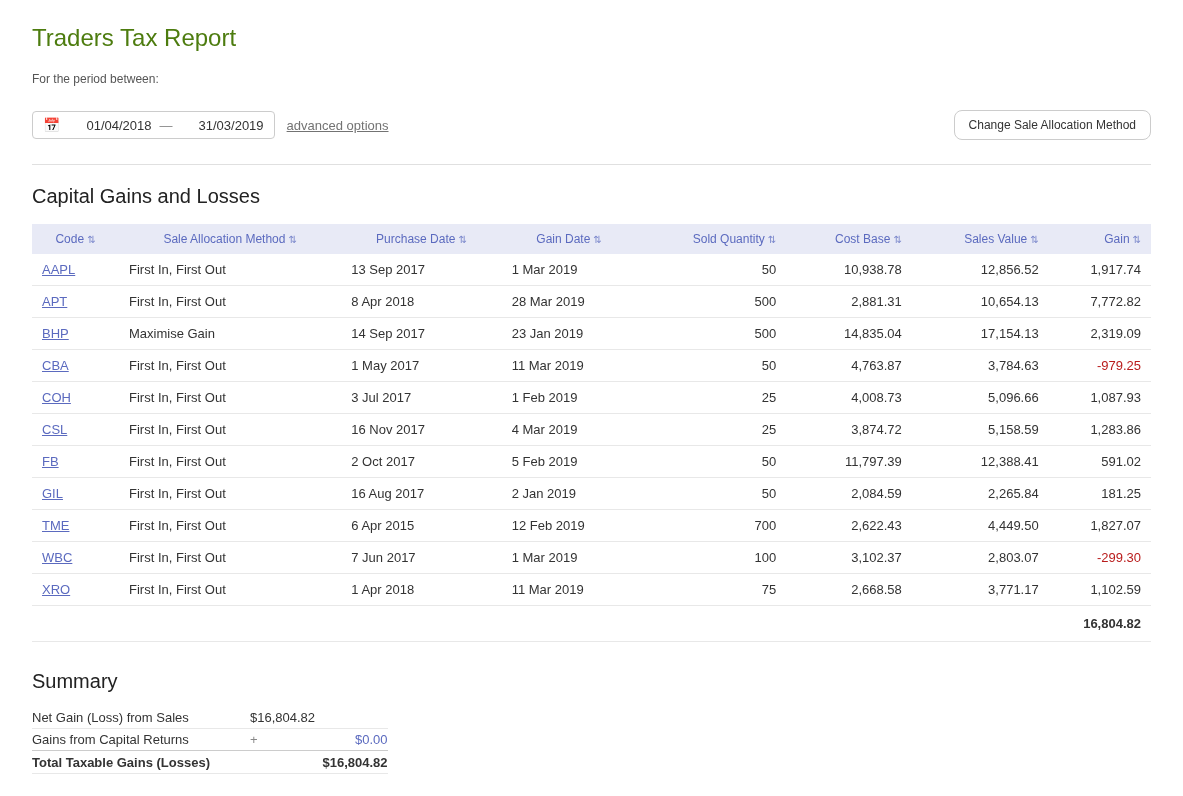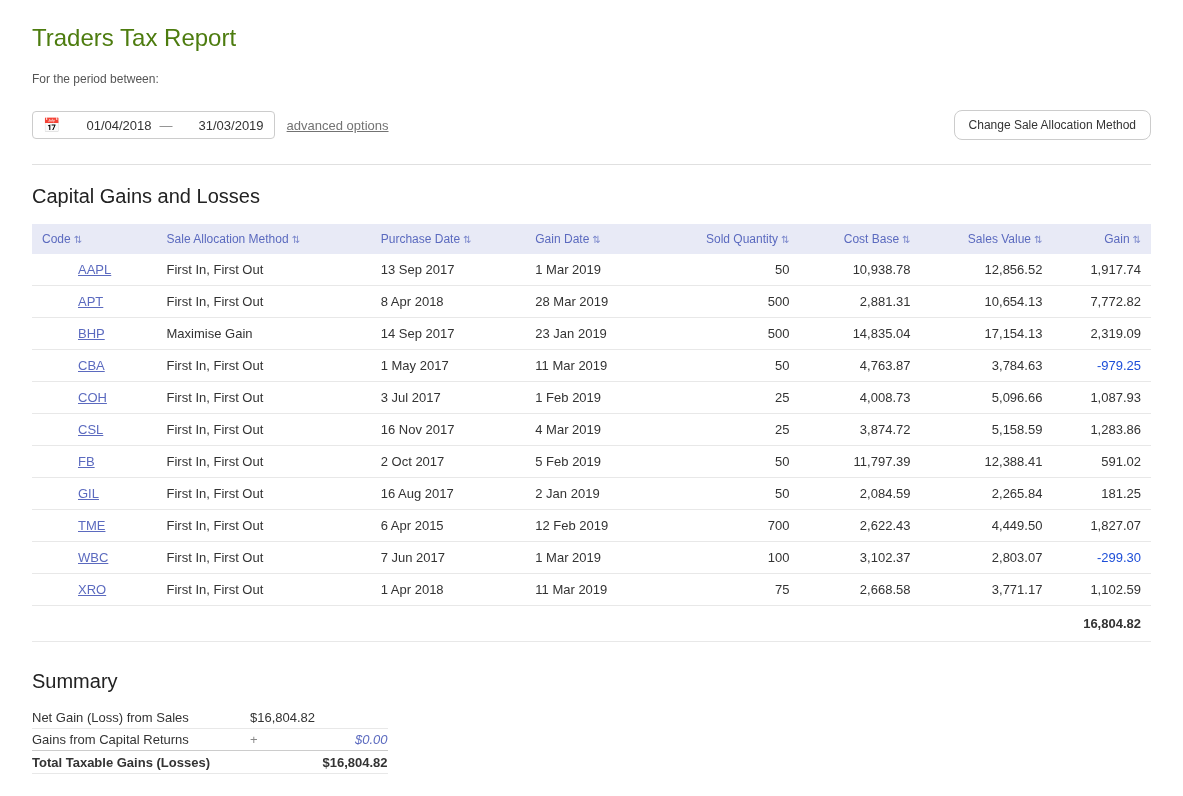--- a/index.html
+++ b/index.html
@@ -83,21 +83,21 @@
     table {
       width: 100%;
       border-collapse: collapse;
       font-size: 13px;
     }
     thead tr {
       background: #e8eaf6;
     }
     thead th {
       padding: 8px 10px;
-      text-align: left;
+      text-align: center;
       color: #5b6abf;
       font-weight: 500;
       font-size: 12px;
       white-space: nowrap;
     }
     thead th.right { text-align: right; }
     thead th .sort-arrows {
       display: inline-block;
       font-size: 10px;
       margin-left: 3px;
@@ -108,23 +108,22 @@
     }
     tbody td {
       padding: 8px 10px;
       color: #333;
     }
     tbody td.right { text-align: right; }
     tbody td.code a {
       color: #5b6abf;
       text-decoration: underline;
       cursor: pointer;
-      margin-left: 36px;
-    }
-    .negative { color: #1d4ed8; }
+    }
+    .negative { color: #b91c1c; }
     .total-row td {
       border-bottom: none;
       font-weight: 700;
       padding: 10px 10px;
       text-align: right;
     }
     .summary-section {
       margin-top: 28px;
     }
     .summary-section h2 {
@@ -146,21 +145,20 @@
       font-size: 13px;
       padding: 3px 0;
       color: #333;
     }
     .summary-table td.val {
       text-align: right;
       padding-left: 40px;
     }
     .summary-table td.val.link {
       color: #5b6abf;
-      font-style: italic;
     }
     .summary-table tr.total-summary td {
       font-weight: 700;
       border-top: 1px solid #ccc;
       padding-top: 4px;
     }
     .summary-table td.plus-sign {
       color: #888;
       padding-right: 4px;
     }

